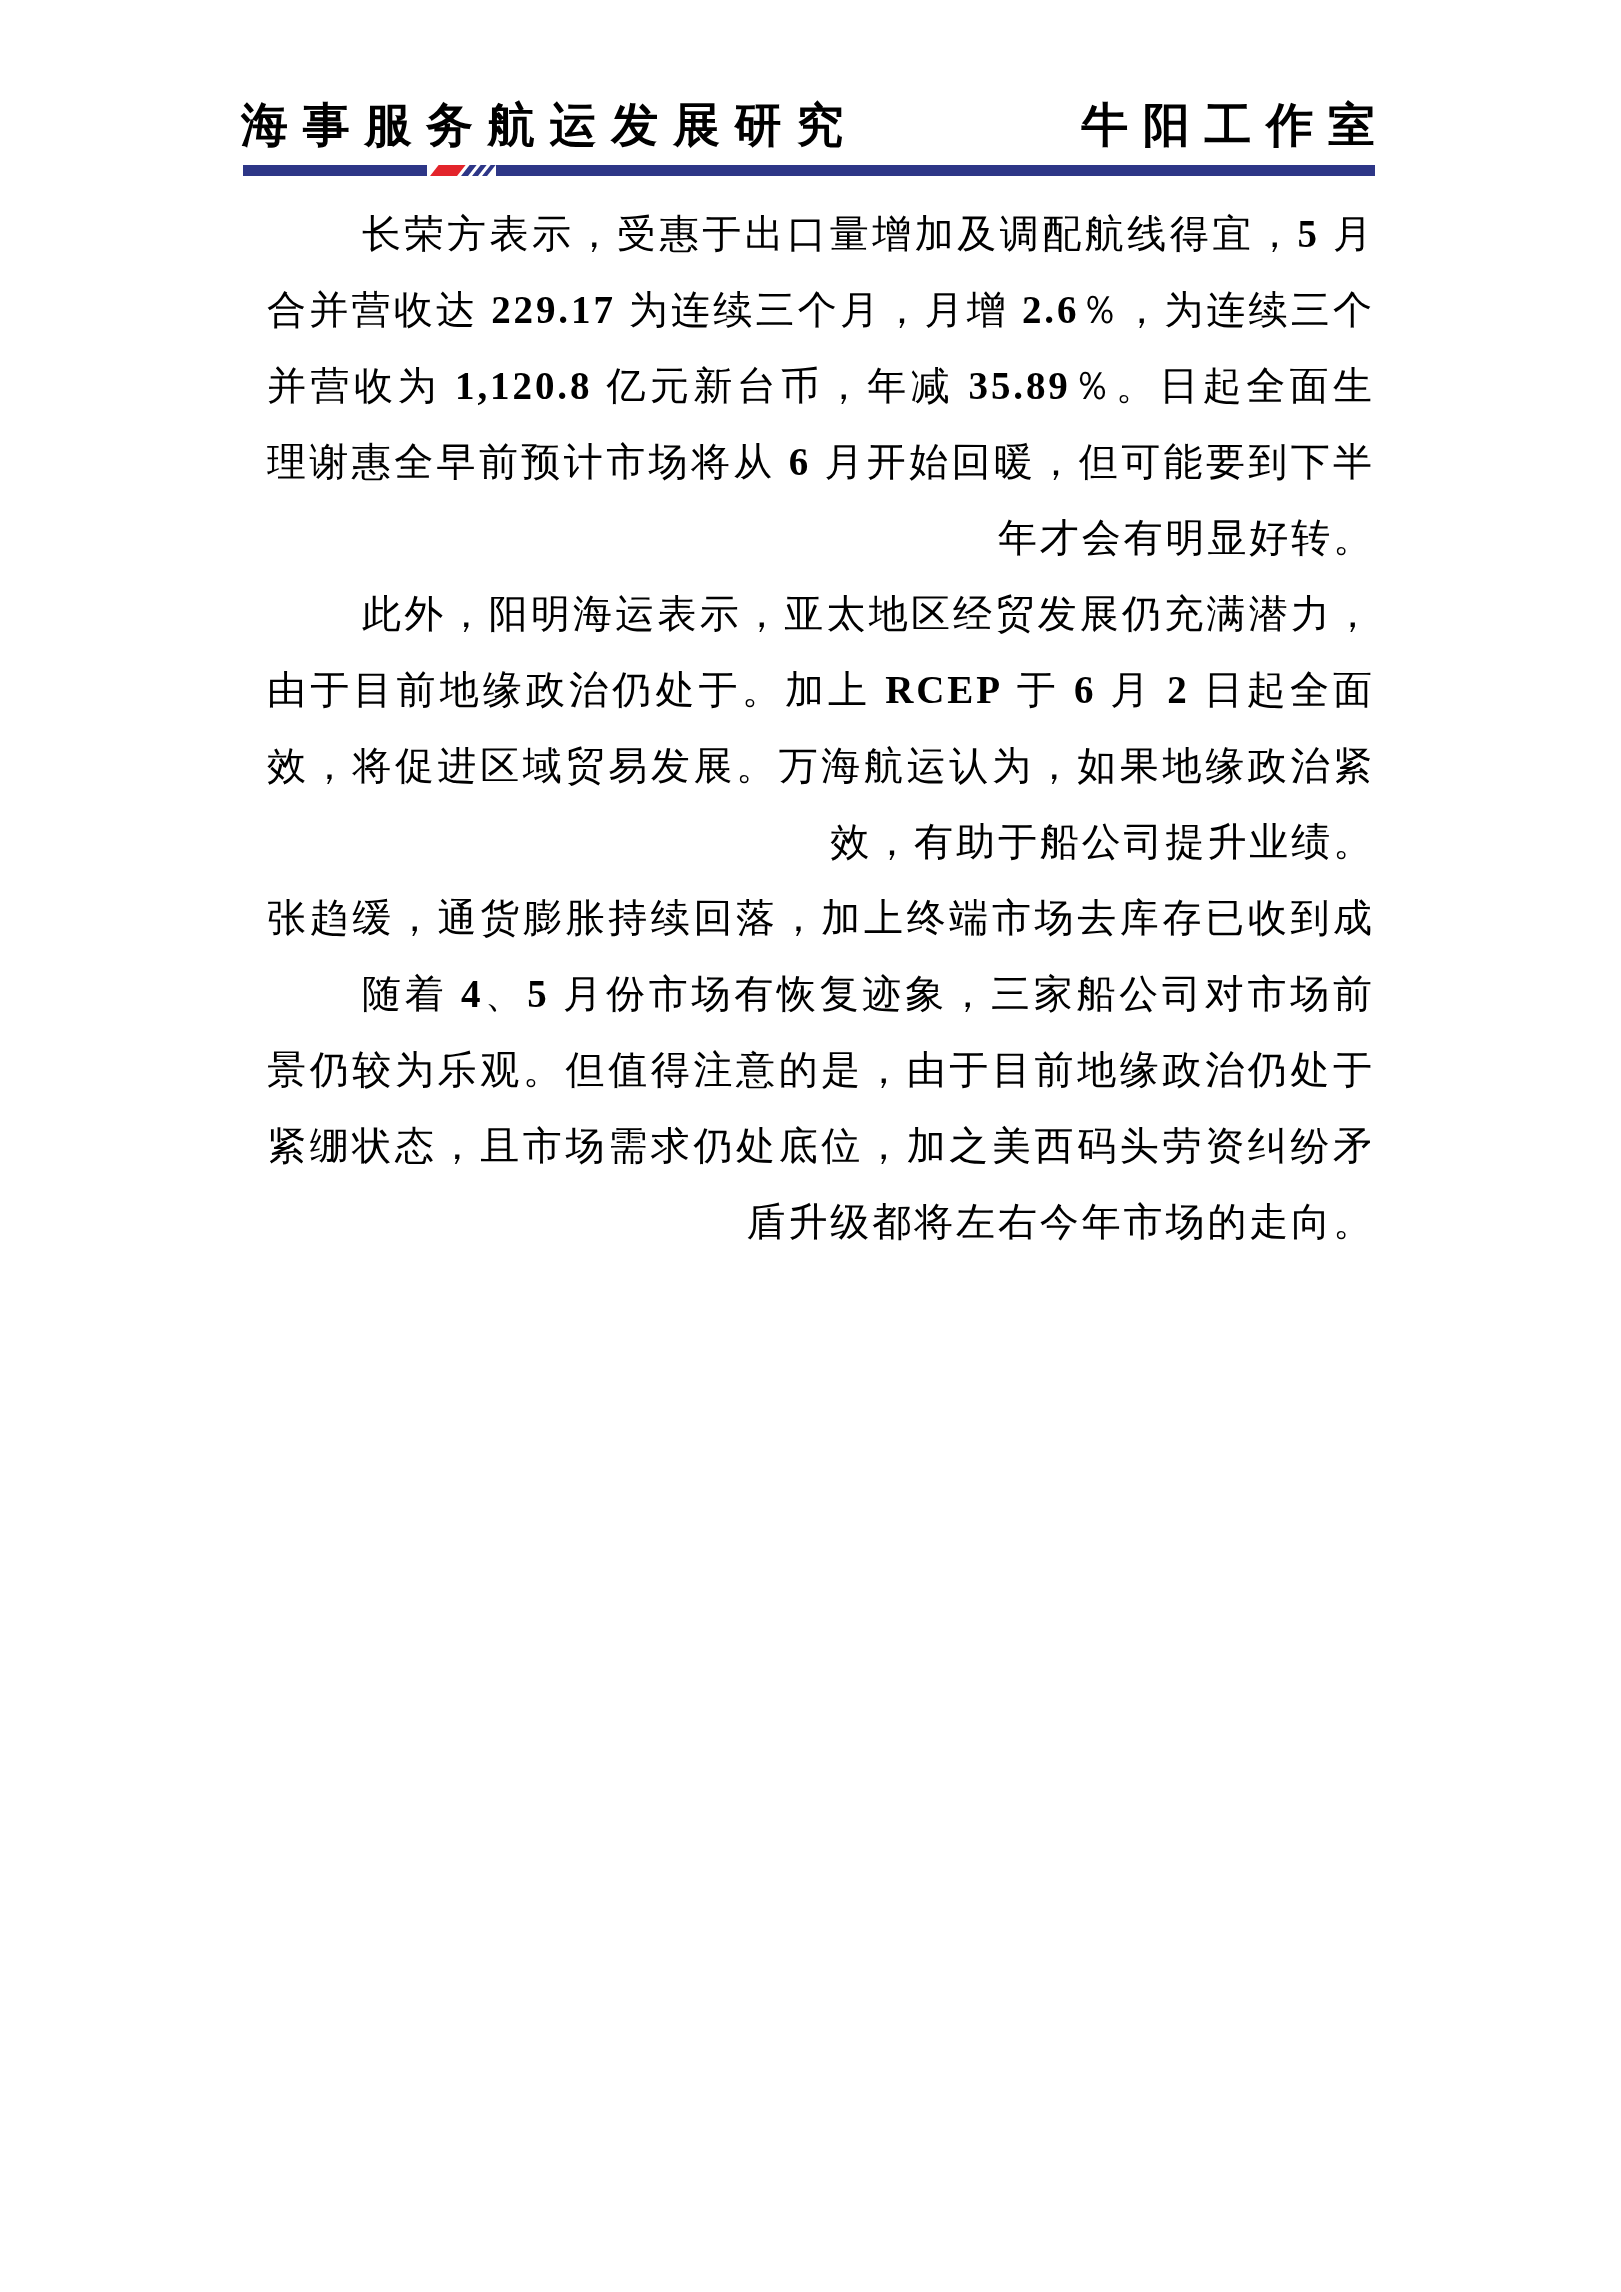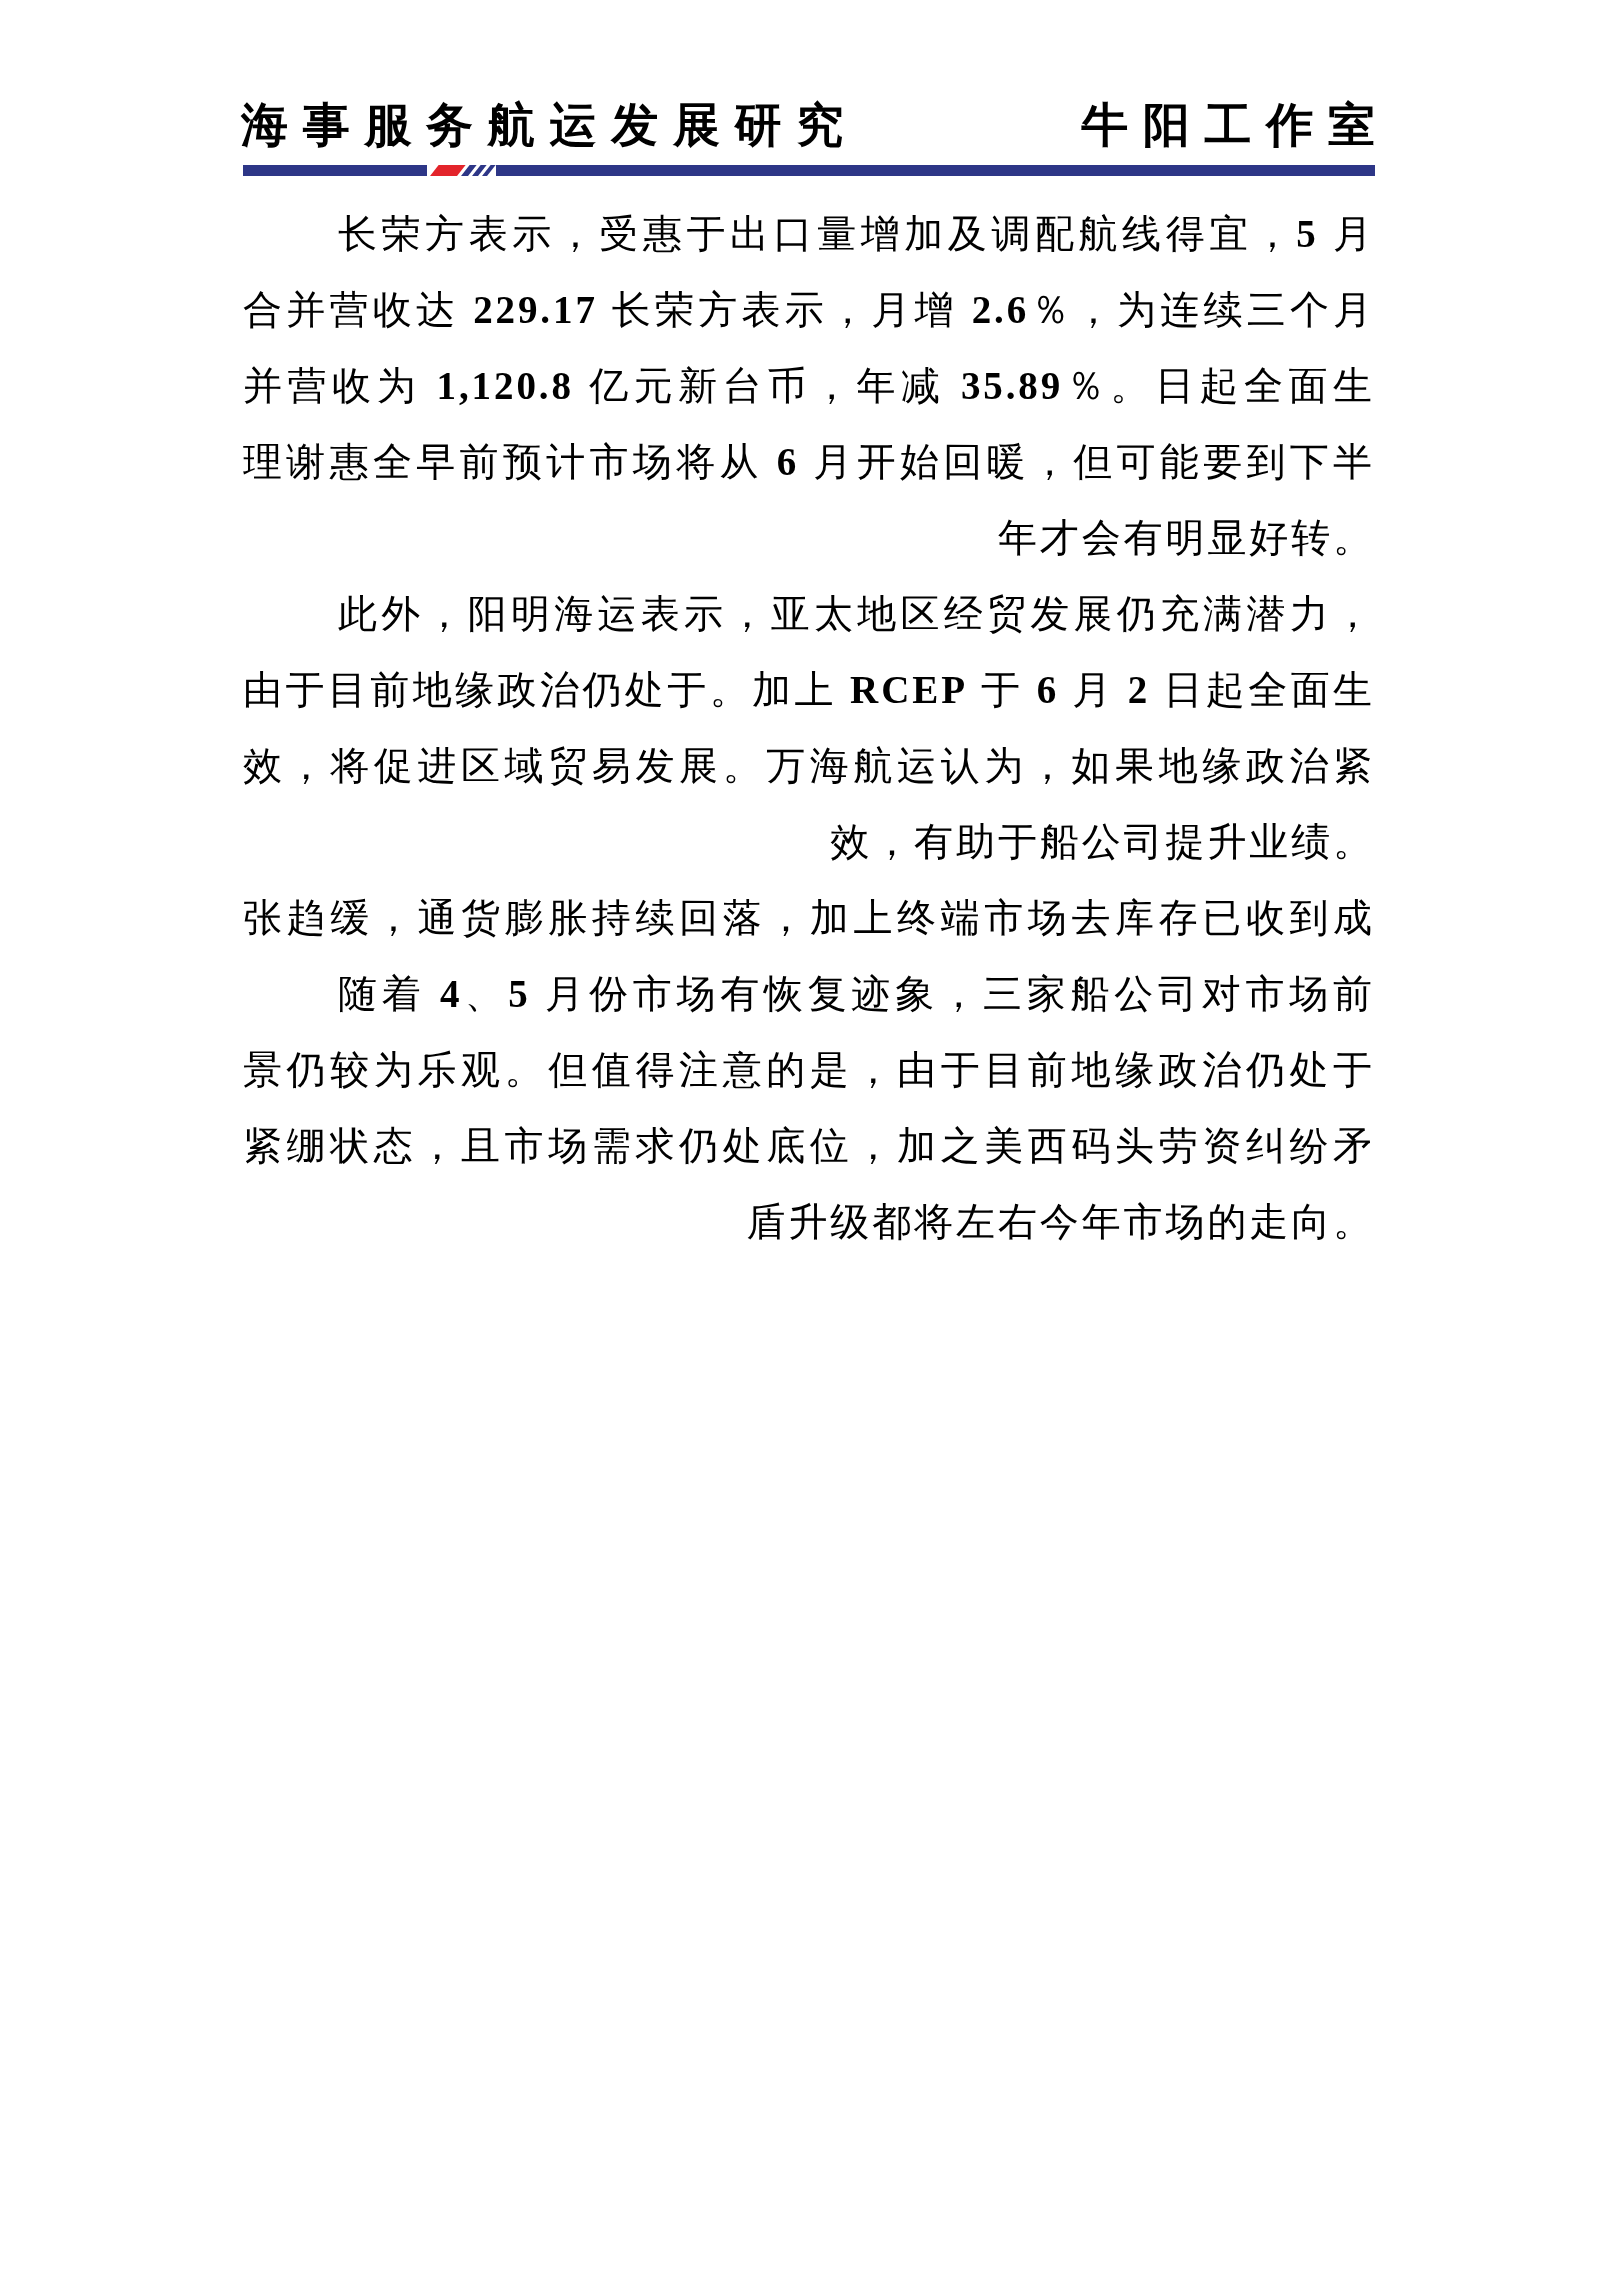--- a/index.html
+++ b/index.html
@@ -66,20 +66,21 @@
     font-size: 39px;
     letter-spacing: 2.9px;
     overflow: hidden;
     white-space: nowrap;
   }
   .line.just {
     white-space: normal;
     text-align: justify;
     text-align-last: justify;
     text-justify: inter-character;
+    margin-left: 24px;
   }
   .line.plain { text-align: right; }
   .line.indent { text-indent: 95px; }
   .num { font-weight: 700; font-family: "Liberation Serif", "DejaVu Serif", serif; }
 </style>
 </head>
 <body>
 
 <div class="page">
   <div class="content">
@@ -98,21 +99,21 @@
         <div class="seg sp" style="width:3.9px"></div>
         <div class="seg s-navy" style="width:5.9px"></div>
         <div class="seg sp" style="width:3.9px"></div>
         <div class="seg s-navy" style="width:4.9px"></div>
       </div>
     </div>
 
     <div class="article">
         <div>
           <div class="line just indent"><span>长荣方表示，受惠于出口量增加及调配航线得宜，</span><span class="num">5</span><span> 月</span></div>
-          <div class="line just"><span>合并营收达 </span><span class="num">229.17</span><span> 长荣方表示，月增 </span><span class="num">2.6</span><span>％，为连续三个月</span></div>
+          <div class="line just"><span>合并营收达 </span><span class="num">229.17</span><span> 为连续三个月，月增 </span><span class="num">2.6</span><span>％，为连续三个月</span></div>
           <div class="line just"><span>并营收为 </span><span class="num">1,120.8</span><span> 亿元新台币，年减 </span><span class="num">35.89</span><span>％。日起全面生</span></div>
           <div class="line just"><span>理谢惠全早前预计市场将从 </span><span class="num">6</span><span> 月开始回暖，但可能要到下半</span></div>
           <div class="line plain"><span>年才会有明显好转。</span></div>
         </div>
         <div>
           <div class="line just indent"><span>此外，阳明海运表示，亚太地区经贸发展仍充满潜力，</span></div>
           <div class="line just"><span>由于目前地缘政治仍处于。加上 </span><span class="num">RCEP</span><span> 于 </span><span class="num">6</span><span> 月 </span><span class="num">2</span><span> 日起全面生</span></div>
           <div class="line just"><span>效，将促进区域贸易发展。万海航运认为，如果地缘政治紧</span></div>
           <div class="line plain"><span>效，有助于船公司提升业绩。</span></div>
           <div class="line just"><span>张趋缓，通货膨胀持续回落，加上终端市场去库存已收到成</span></div>

